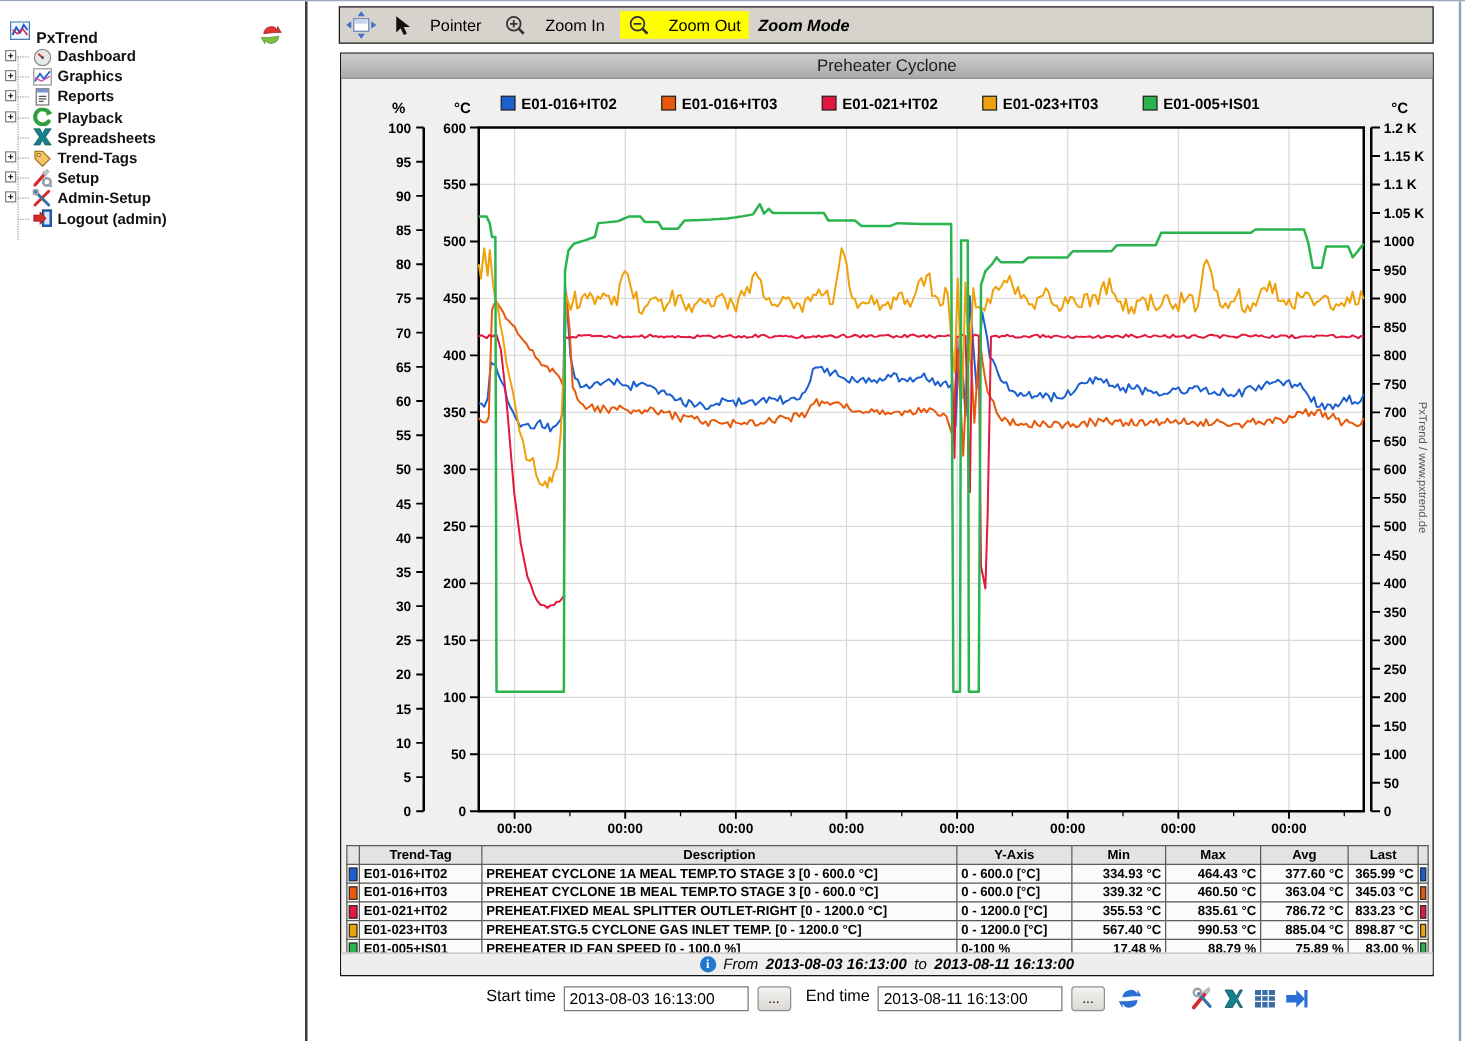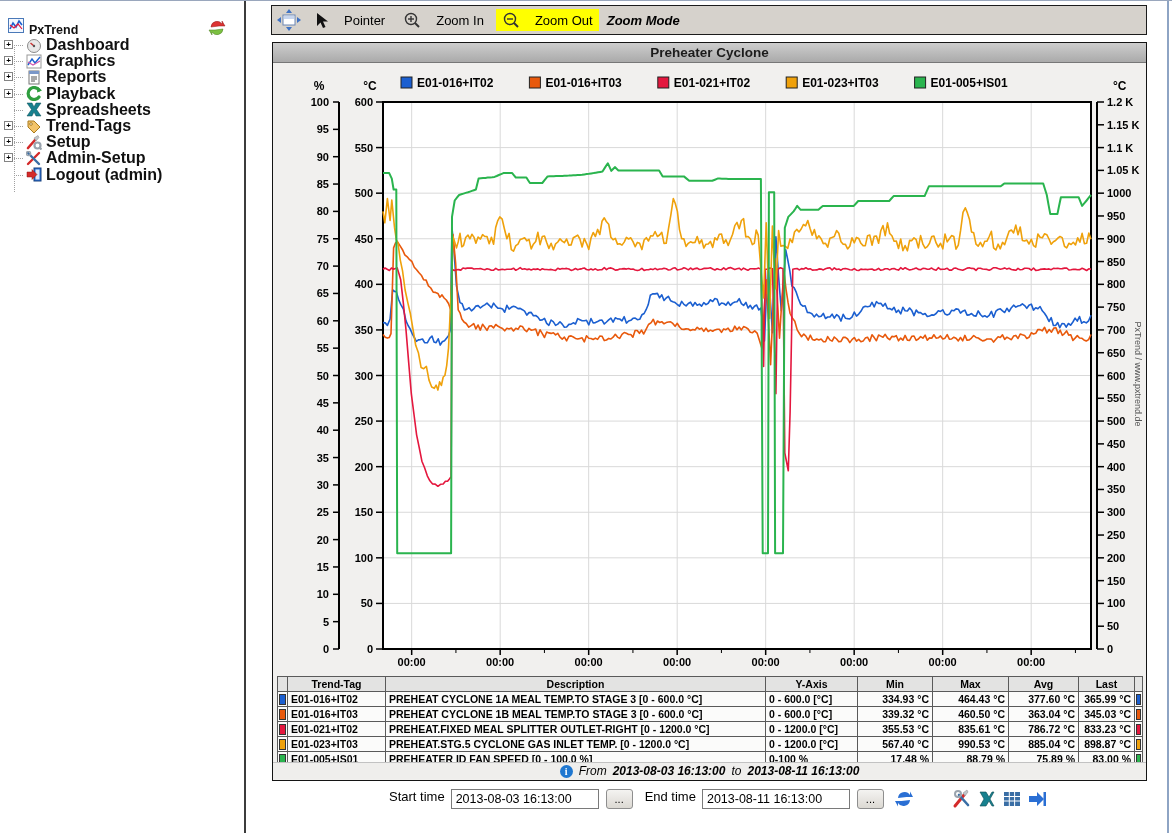--- a/index.html
+++ b/index.html
@@ -14,37 +14,37 @@
   .tree-root { position:relative; height:18px; display:flex; align-items:flex-end; padding-left:8px; }
   .tree-root .lbl { font-size:12.5px; font-weight:700; color:#111; margin-left:5px; }
   .tree-refresh { position:absolute; left:208px; top:0px; width:18px; height:18px; cursor:pointer; }
   .tree-guide { position:absolute; left:14px; top:44px; width:1px; height:147px; border-left:1px dotted #a0a0a0; }
   .tree-item { position:relative; height:16.2px; display:flex; align-items:center; padding-left:26px; cursor:pointer; }
   .tree-item .stub { position:absolute; left:14px; top:8px; width:9px; border-top:1px dotted #a0a0a0; }
   .tree-item .exp { position:absolute; left:4px; top:3px; width:9px; height:9px; background:#fff;
                     border:1px solid #848484; font-size:8px; line-height:7px; text-align:center;
                     color:#000; font-weight:700; }
   .tree-item .ticon { width:16px; height:15px; margin-right:4px; flex:0 0 16px; }
-  .tree-item .lbl { font-size:16px; font-weight:700; color:#111; white-space:nowrap; }
+  .tree-item .lbl { font-size:12px; font-weight:700; color:#111; white-space:nowrap; }
 
   
   .content { position:absolute; left:271px; top:0; width:877px; height:833px; }
 
   .toolbar { position:absolute; left:0; top:4px; width:876px; height:30px; background:#d6d2cc;
              border:1px solid #1c1c1c; display:flex; align-items:center; padding-left:4px; }
   .tb-sep { width:6px; }
   .tb-btn { display:flex; align-items:center; gap:15px; padding:2px 6px; cursor:pointer;
             font-size:13px; color:#000; }
   .tb-btn.hl { background:#ffff00; }
   .tb-mode { font-size:13px; font-weight:700; padding-left:2px;font-style:italic; }
 
   .panel { position:absolute; left:1px; top:41px; width:875px; height:739px;
            border:1px solid #141414; background:#f1f0ee; }
   .titlebar { height:20px; background:linear-gradient(#cdcdcd,#aaaaaa); border-bottom:1px solid #777;
-              text-align:center; font-size:13.5px; font-weight:700; color:#1c1c1c; line-height:20px; }
+              text-align:center; font-size:13.5px; font-weight:400; color:#1c1c1c; line-height:20px; }
   #chart { position:absolute; left:0; top:21px; }
 
   .trend-table { position:absolute; left:4px; top:633px; width:865px; border-collapse:collapse;
                  font-size:10.5px; font-weight:700; color:#000; table-layout:fixed; }
   .trend-table th, .trend-table td { border:1px solid #5a5a5a; padding:0 3px; height:15px;
                                      overflow:hidden; white-space:nowrap;margin-left:28px; }
   .trend-table th { background:#e3e3e2; font-weight:700; text-align:center; }
   .trend-table td { background:#fbfbfa; }
   .trend-table td.num { text-align:right; }
   .trend-table td.sw { padding:1px; }

